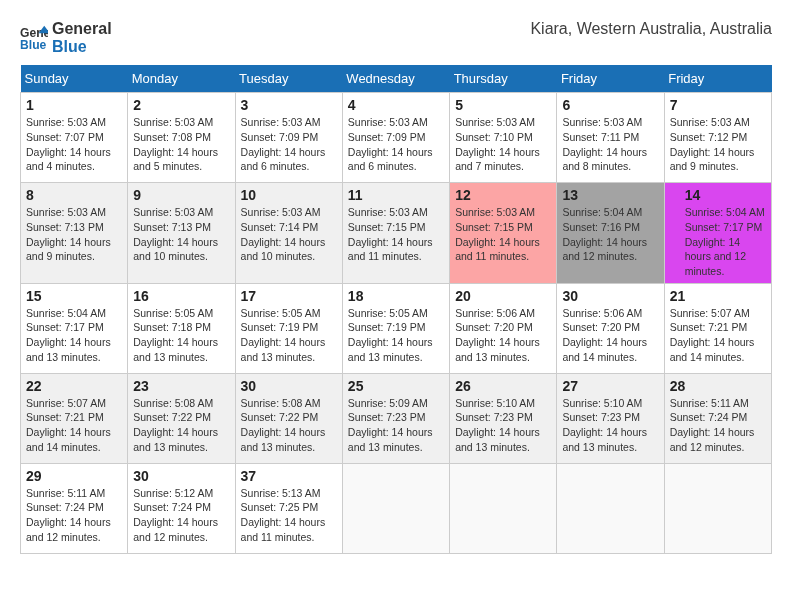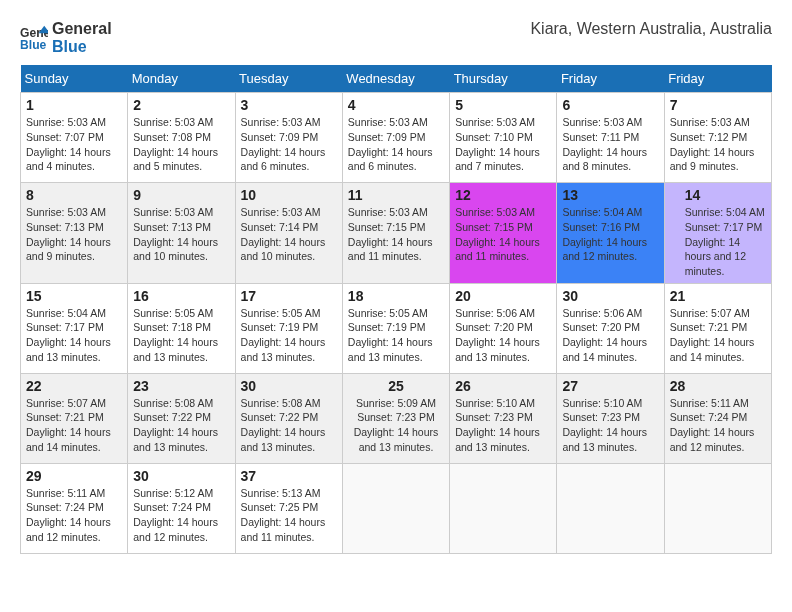--- a/index.html
+++ b/index.html
@@ -194,37 +194,37 @@
           </div>
         </td>
         <td style="background-color: rgb(240, 240, 240);">
           <span class="day-number">11</span>
           <div class="day-info">
             Sunrise: 5:03 AM<br>
             Sunset: 7:15 PM<br>
             Daylight: 14 hours and 11 minutes.
           </div>
         </td>
-        <td style="background-color: #d946ef;">
+        <td style="background-color: #fca5a5;">
           <span class="day-number">12</span>
           <div class="day-info">
             Sunrise: 5:03 AM<br>
             Sunset: 7:15 PM<br>
             Daylight: 14 hours and 11 minutes.
           </div>
         </td>
-        <td style="background-color: #3b82f6;">
+        <td style="background-color: #a3a3a3;">
           <span class="day-number">13</span>
           <div class="day-info">
             Sunrise: 5:04 AM<br>
             Sunset: 7:16 PM<br>
             Daylight: 14 hours and 12 minutes.
           </div>
         </td>
-        <td style="background-color: #c4b5fd; padding-left: 20px;">
+        <td style="background-color: #d946ef; padding-left: 20px;">
           <span class="day-number">14</span>
           <div class="day-info">
             Sunrise: 5:04 AM<br>
             Sunset: 7:17 PM<br>
             Daylight: 14 hours and 12 minutes.
           </div>
         </td>
       </tr>
       <tr>
         <td>
@@ -302,21 +302,21 @@
           </div>
         </td>
         <td style="background-color: rgb(240, 240, 240);">
           <span class="day-number">30</span>
           <div class="day-info">
             Sunrise: 5:08 AM<br>
             Sunset: 7:22 PM<br>
             Daylight: 14 hours and 13 minutes.
           </div>
         </td>
-        <td style="background-color: rgb(240, 240, 240); text-align: center;">
+        <td style="background-color: rgb(240, 240, 240);">
           <span class="day-number">25</span>
           <div class="day-info">
             Sunrise: 5:09 AM<br>
             Sunset: 7:23 PM<br>
             Daylight: 14 hours and 13 minutes.
           </div>
         </td>
         <td style="background-color: rgb(240, 240, 240);">
           <span class="day-number">26</span>
           <div class="day-info">

